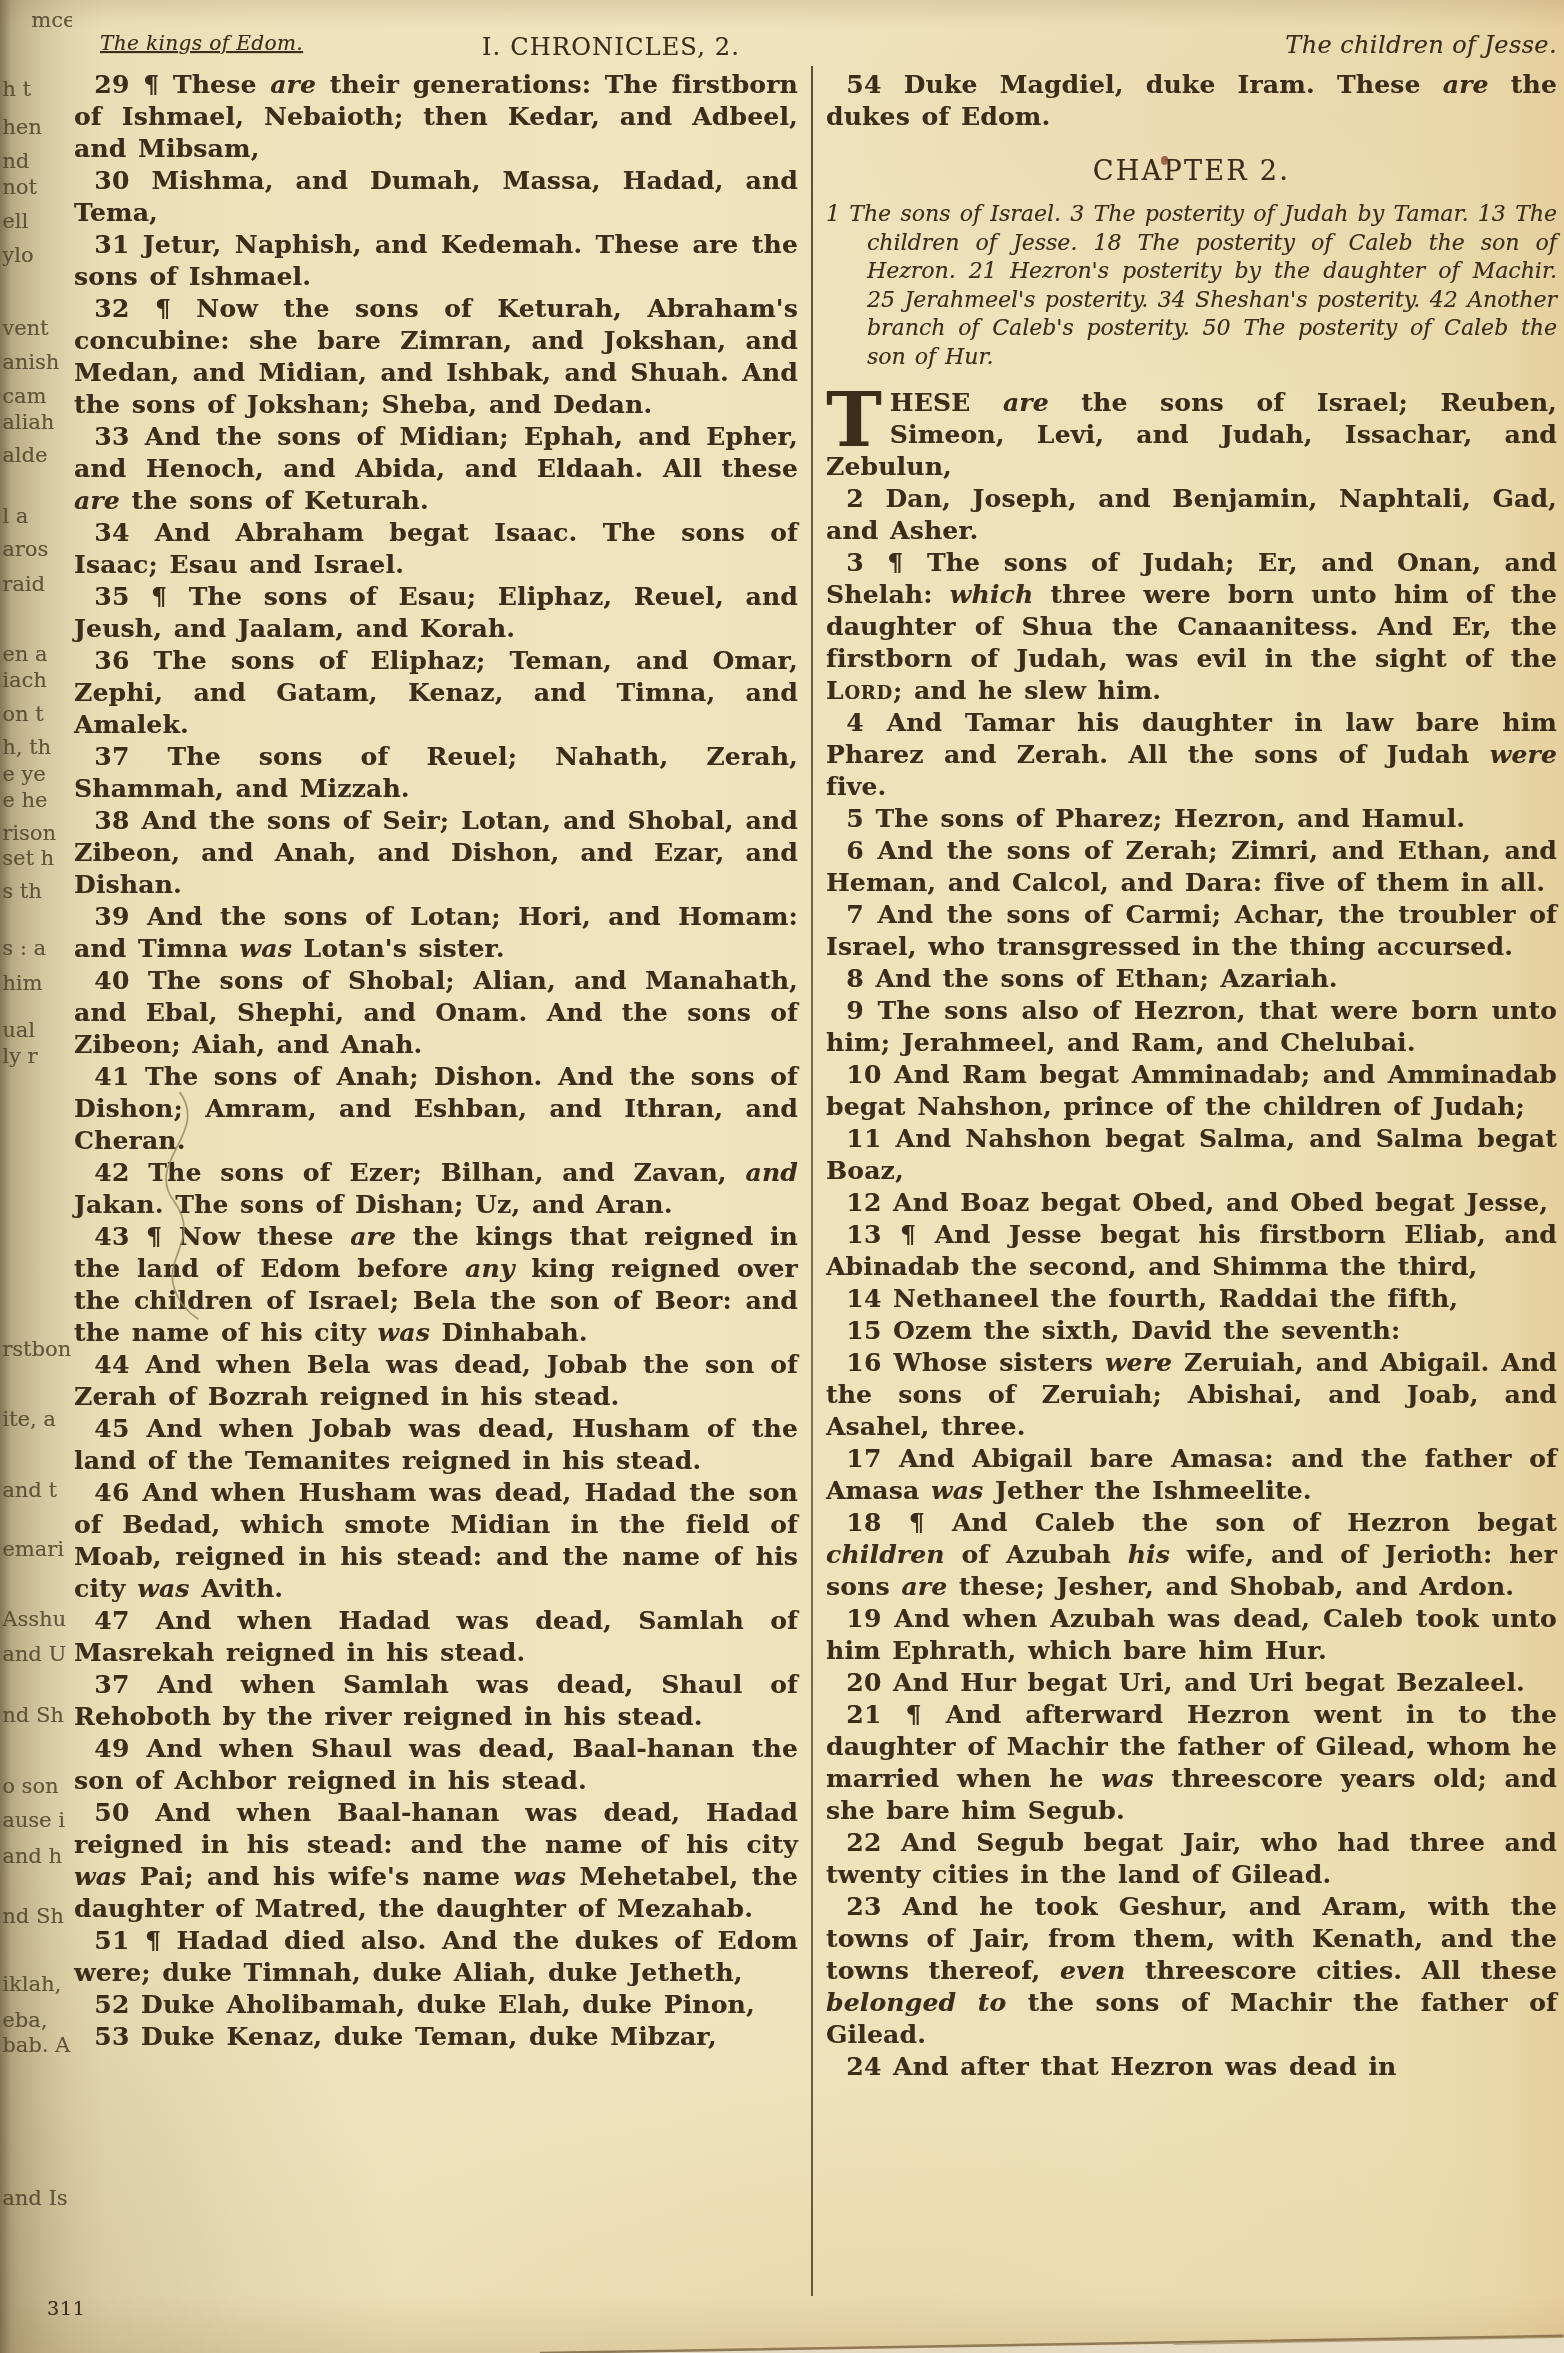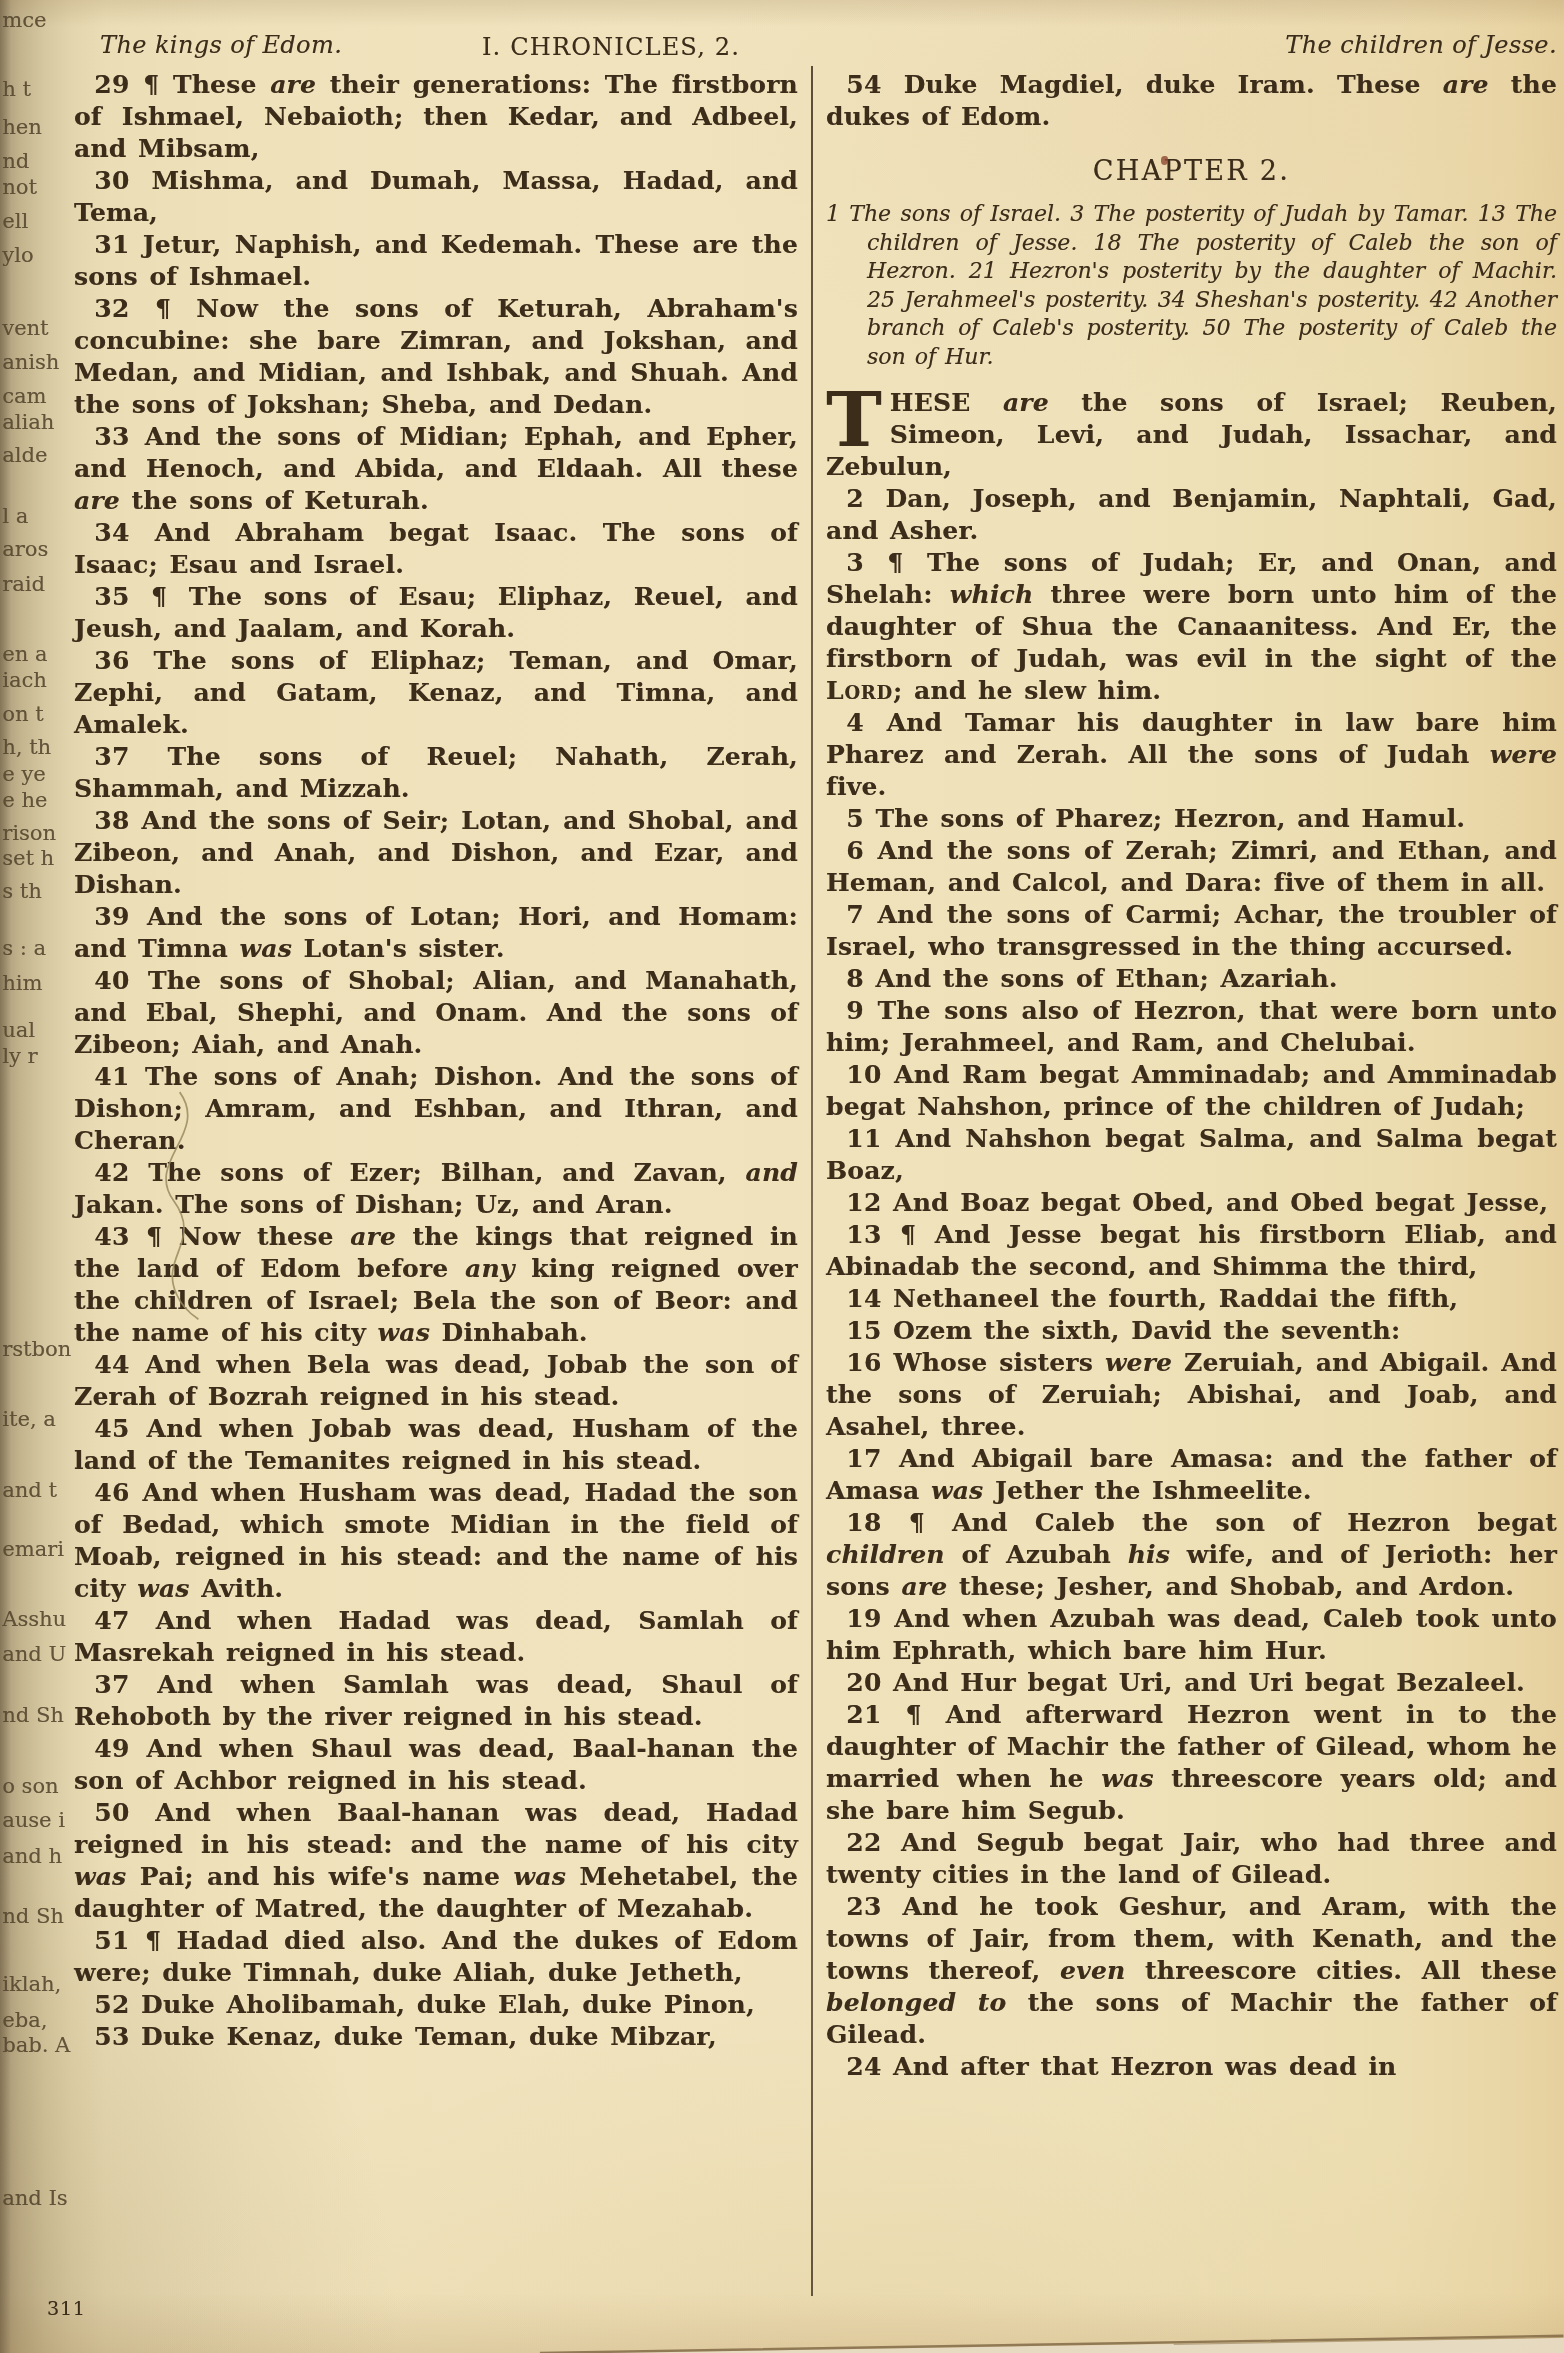--- a/index.html
+++ b/index.html
@@ -21,21 +21,21 @@
   .gutter{position:absolute;left:0;top:0;width:72px;height:2354px;overflow:hidden;}
   .gutter-frag{
     position:absolute;left:2.3px;
     font-size:21px;line-height:23.5px;white-space:nowrap;
     color:rgba(84,70,46,0.78);
     filter:blur(0.7px);
   }
   .left-edge{position:absolute;left:0;top:0;width:11px;height:100%;
     background:linear-gradient(90deg, rgba(92,76,50,0.45), rgba(92,76,50,0));}
   
-  .header-left{position:absolute;top:31px;left:100px;font-style:italic;font-size:24px;letter-spacing:0.4px;}
+  .header-left{position:absolute;top:31px;left:100px;font-style:italic;font-size:20px;letter-spacing:0.4px;text-decoration:underline;}
   .header-center{position:absolute;top:33px;left:423px;width:376px;text-align:center;font-size:24px;letter-spacing:1.2px;}
   .header-right{position:absolute;top:31px;left:1150px;width:407px;text-align:right;font-style:italic;font-size:24px;letter-spacing:0.4px;}
   
   .col{position:absolute;top:69px;}
   .col-left{left:74px;width:724px;}
   .col-right{left:826px;width:731px;}
   .divider{position:absolute;top:66px;left:811px;width:2.3px;height:2230px;
     background:linear-gradient(180deg, rgba(66,51,32,0.85), rgba(66,51,32,0.65) 60%, rgba(66,51,32,0.8));}
   p.verse{
     margin:0;
@@ -67,21 +67,21 @@
   .speck{position:absolute;left:1161px;top:156px;width:7px;height:8.6px;border-radius:50% 40% 55% 50%;background:#8d4a33;opacity:0.8;}
   .hair{position:absolute;left:131px;top:1089px;}
   .bottom-edge{position:absolute;left:0;bottom:0;}
 </style>
 </head>
 <body>
 
 <div class="page">
 
   <div class="gutter" id="gutter">
-      <span class="gutter-frag" style="top: 9.4px;">mce</span>
+      <span class="gutter-frag" style="top: 9.4px; margin-left: 29px;">mce</span>
       <span class="gutter-frag" style="top: 78px;">h t</span>
       <span class="gutter-frag" style="top: 116px;">hen</span>
       <span class="gutter-frag" style="top: 150px;">nd</span>
       <span class="gutter-frag" style="top: 176px;">not</span>
       <span class="gutter-frag" style="top: 210px;">ell</span>
       <span class="gutter-frag" style="top: 244px;">ylo</span>
       <span class="gutter-frag" style="top: 317px;">vent</span>
       <span class="gutter-frag" style="top: 351px;">anish</span>
       <span class="gutter-frag" style="top: 385px;">cam</span>
       <span class="gutter-frag" style="top: 411px;">aliah</span>

